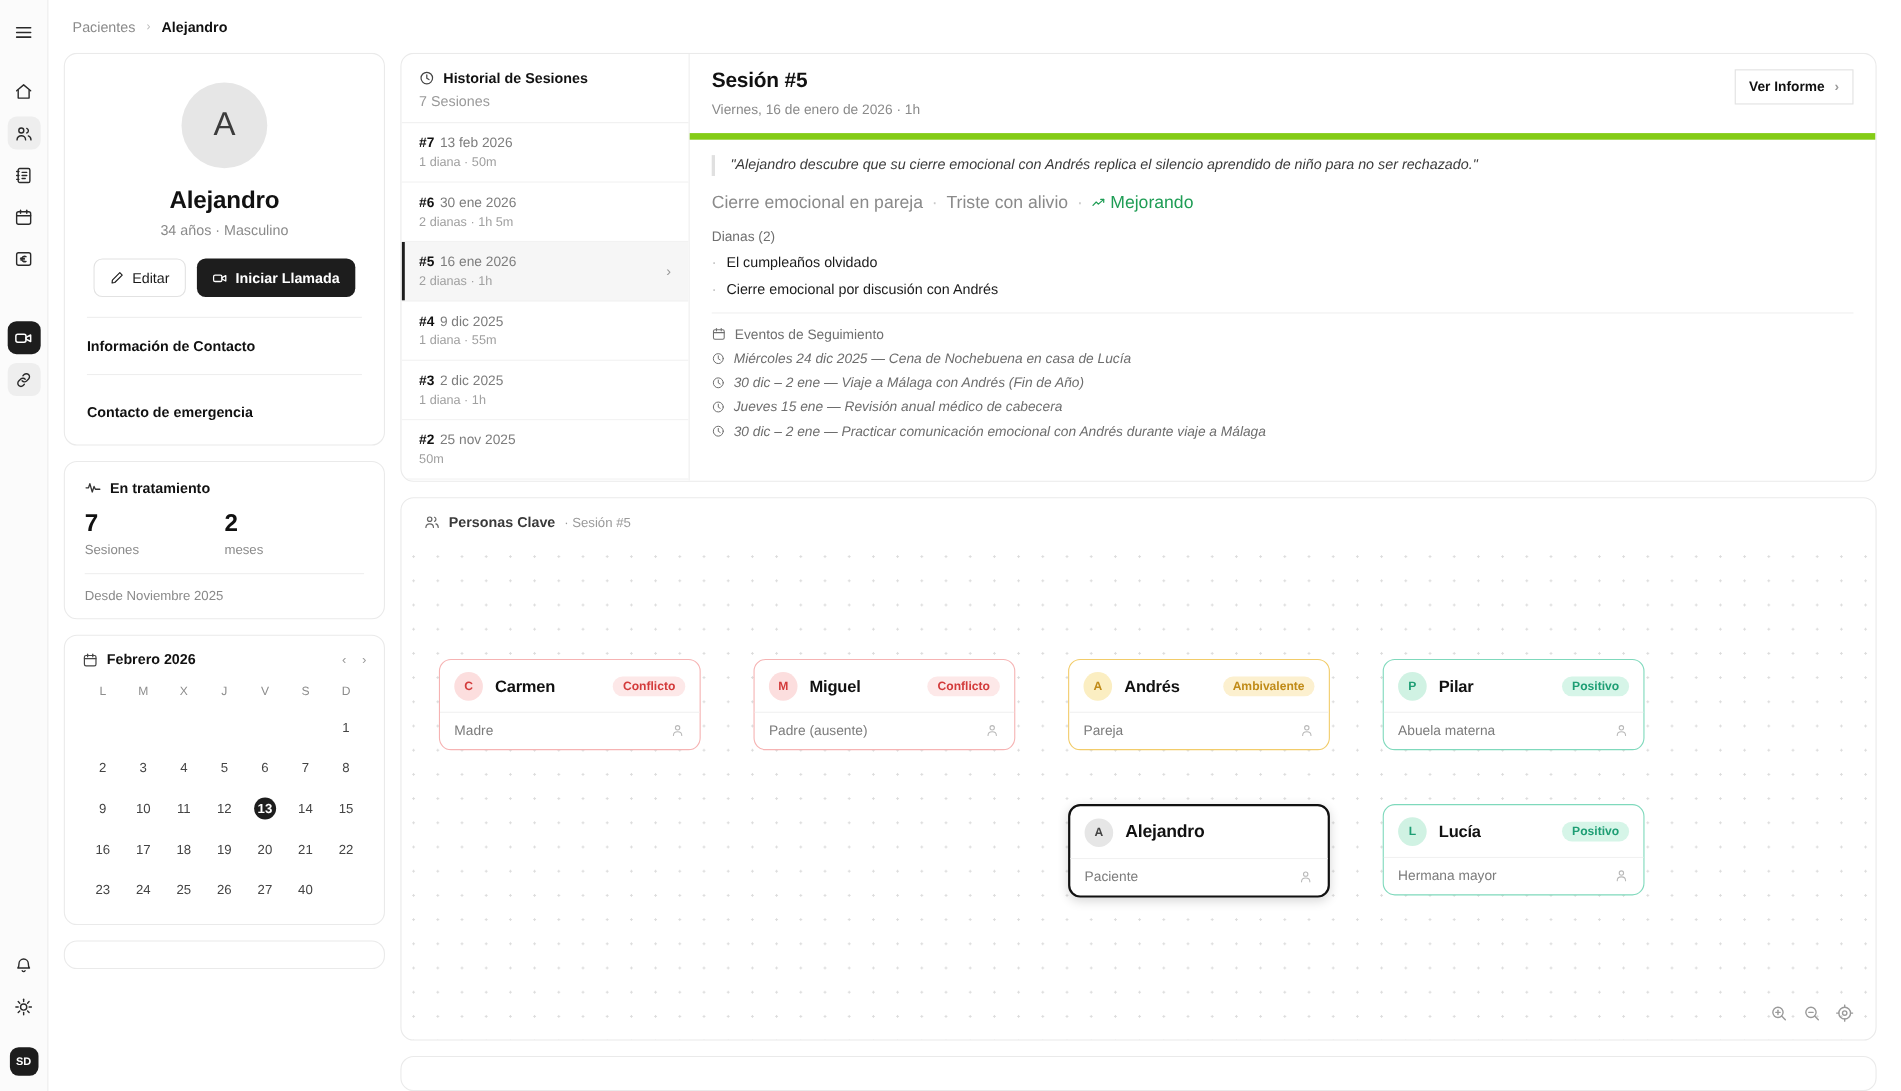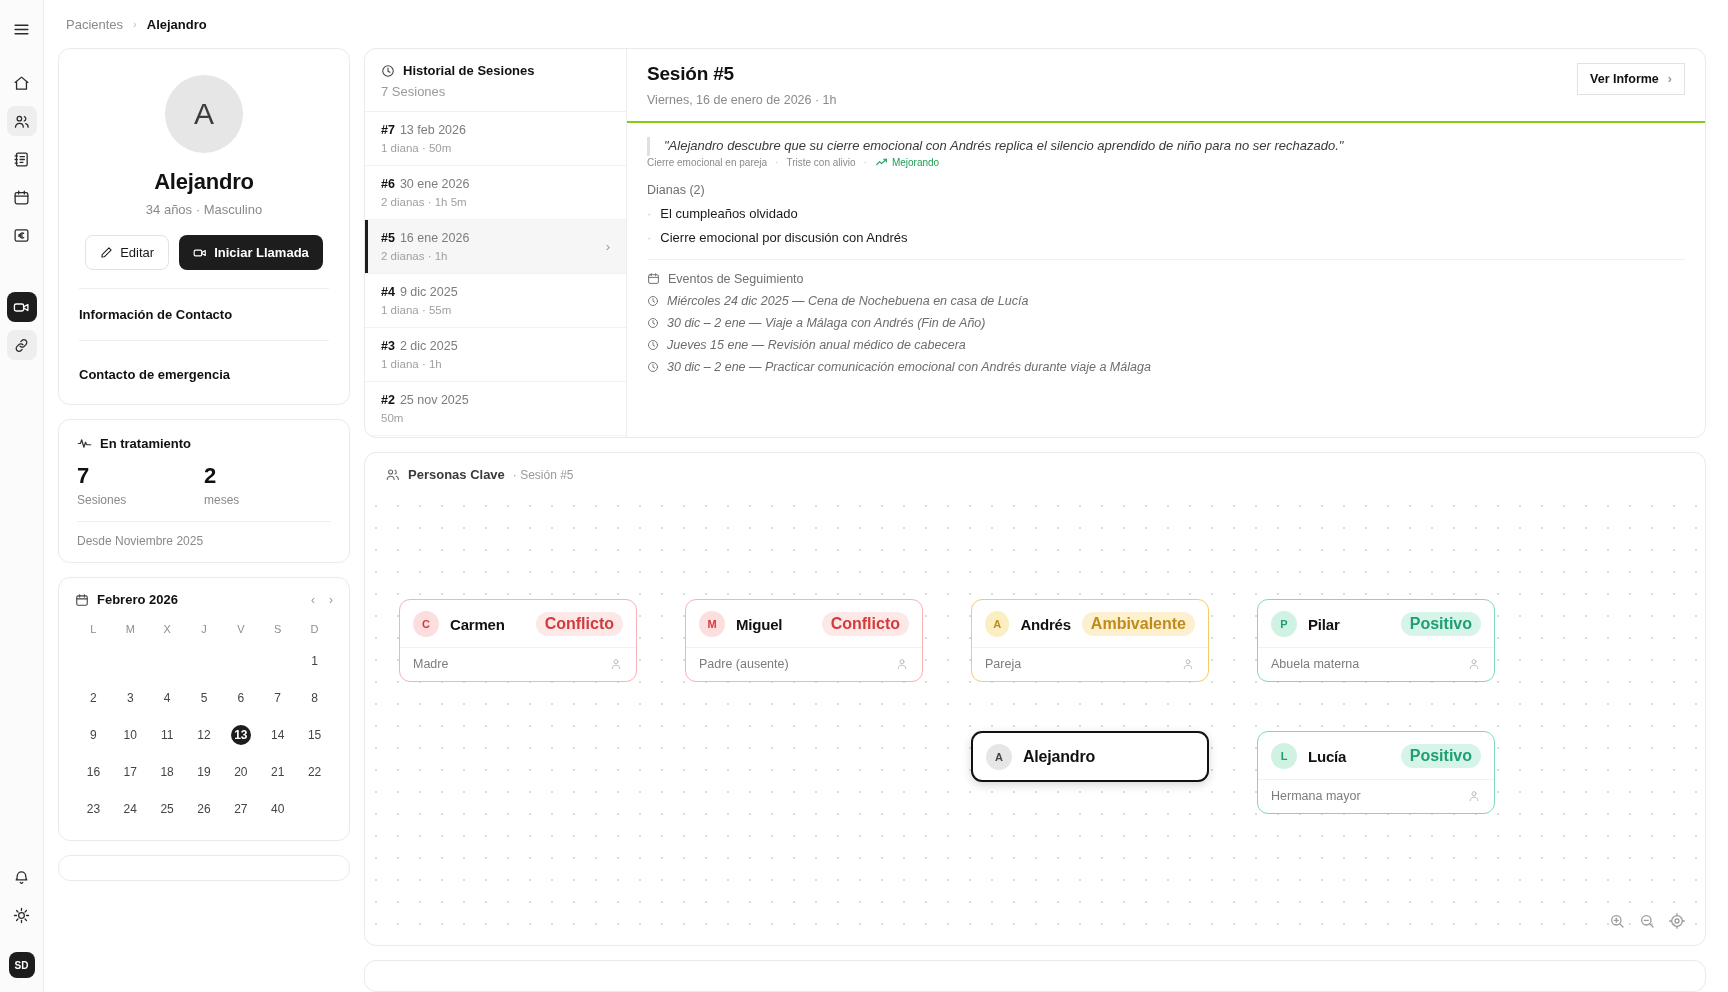--- a/index.html
+++ b/index.html
@@ -118,35 +118,35 @@
   .sl-main { flex: 1; }
   .sl-l1 { font-size: 12.5px; }
   .sl-num { font-weight: bold; color: #111; }
   .sl-date { color: #7d7d7d; margin-left: 5px; }
   .sl-l2 { font-size: 11.5px; color: #a0a0a0; margin-top: 5px; }
   .sl-chev { color: #9a9a9a; font-size: 13px; }
 
   .sessdetail { flex: 1; min-width: 0; display: flex; flex-direction: column; }
   .sd-head {
     display: flex; align-items: flex-start; justify-content: space-between;
-    padding: 14px 20px 14px; border-bottom: 2px solid #84cc16;
+    padding: 14px 20px 14px; border-bottom: 6px solid #84cc16;
   }
   .sd-title { font-size: 19px; font-weight: bold; letter-spacing: -0.2px; }
   .sd-sub { font-size: 12.5px; color: #8a8a8a; margin-top: 8px; }
   .sd-btn {
     display: flex; align-items: center; gap: 9px; border: 1px solid #e2e2e2;
     border-radius: 0; padding: 8px 12px; font-size: 12.5px; font-weight: 600;
     cursor: pointer; background: #fff;
   }
   .sd-body { padding: 14px 20px 10px; }
   .quote {
     border-left: 3px solid #e0e0e0; padding-left: 14px; font-style: italic;
     font-size: 13px; color: #3a3a3a; line-height: 1.45;
   }
-  .tagline { font-size: 10px; color: #8a8a8a; margin-top: 0; display: flex; align-items: center; gap: 8px; flex-wrap: wrap; }
+  .tagline { font-size: 16px; color: #8a8a8a; margin-top: 16px; display: flex; align-items: center; gap: 8px; flex-wrap: wrap; }
   .tag-dot { color: #c9c9c9; }
   .improving { color: #1f9d55; display: inline-flex; align-items: center; gap: 4px; }
   .dianas-h { font-size: 12.5px; color: #6f6f6f; margin-top: 14px; }
   .diana-li { font-size: 13px; color: #1a1a1a; margin-top: 9px; display: flex; gap: 9px; }
   .diana-li .b { color: #bdbdbd; }
   .events { border-top: 1px solid #f0f0f0; margin-top: 14px; padding-top: 12px; }
   .ev-head { display: flex; align-items: flex-start; gap: 8px; font-size: 12.5px; color: #6f6f6f; }
   .ev-row { display: flex; align-items: center; gap: 8px; font-size: 12.5px; color: #6d6d6d; margin-top: 8px; font-style: italic; }
 
   
@@ -163,21 +163,21 @@
   .node {
     position: absolute; border-radius: 11px; background: #fff; border: 1.5px solid #ddd;
     width: 238px; z-index: 3;
   }
   .node-top { display: flex; align-items: center; gap: 11px; padding: 11px 13px 10px; }
   .node-av {
     width: 26px; height: 26px; border-radius: 50%; display: flex;
     align-items: center; justify-content: center; font-size: 11px; font-weight: bold;
   }
   .node-name { font-size: 15px; font-weight: bold; flex: 1; letter-spacing: -0.2px; }
-  .node-badge { font-size: 16px; padding: 3px 9px; border-radius: 99px; font-weight: 600; }
+  .node-badge { font-size: 11px; padding: 3px 9px; border-radius: 99px; font-weight: 600; }
   .node-bot {
     display: flex; align-items: center; justify-content: space-between;
     padding: 9px 13px 10px; border-top: 1px solid #f1f1f1; font-size: 12.5px; color: #7c7c7c;
   }
   .node.center { border: 2.5px solid #111; box-shadow: 0 3px 10px rgba(0,0,0,.16); width: 238px; }
   .node.center .node-name { font-size: 16px; }
 
   .zoomctl { position: absolute; right: 20px; bottom: 16px; display: flex; gap: 14px; z-index: 6; color: #9a9a9a; }
   .zoomctl span { cursor: pointer; }
 
@@ -613,20 +613,27 @@
                       <circle cx="12" cy="8" r="3.4"></circle>
                       <path d="M5.5 20c0-3.6 2.9-6 6.5-6s6.5 2.4 6.5 6"></path>
                     </svg>
                   </div>
                 </div>
                 <div class="node center" style="left: 606px; top: 236px;">
                   <div class="node-top">
                     <div class="node-av" style="background:#e6e6e6;color:#444">A</div>
                     <div class="node-name">Alejandro</div>
                   </div>
+                  <div class="node-bot">
+                    <span>Paciente</span>
+                    <svg class="ic" width="14" height="14" viewBox="0 0 24 24" fill="none" stroke="#b9b9b9" stroke-width="1.7" stroke-linecap="round">
+                      <circle cx="12" cy="8" r="3.4"></circle>
+                      <path d="M5.5 20c0-3.6 2.9-6 6.5-6s6.5 2.4 6.5 6"></path>
+                    </svg>
+                  </div>
                 </div>
                 <div class="node" style="left: 892px; top: 236px; border-color: rgb(127, 217, 188);">
                   <div class="node-top">
                     <div class="node-av" style="background:#d0f2e3;color:#1e9e74">L</div>
                     <div class="node-name">Lucía</div>
                     <div class="node-badge" style="background:#d6f5e8;color:#1e9e74">Positivo</div>
                   </div>
                   <div class="node-bot">
                     <span>Hermana mayor</span>
                     <svg class="ic" width="14" height="14" viewBox="0 0 24 24" fill="none" stroke="#b9b9b9" stroke-width="1.7" stroke-linecap="round">

